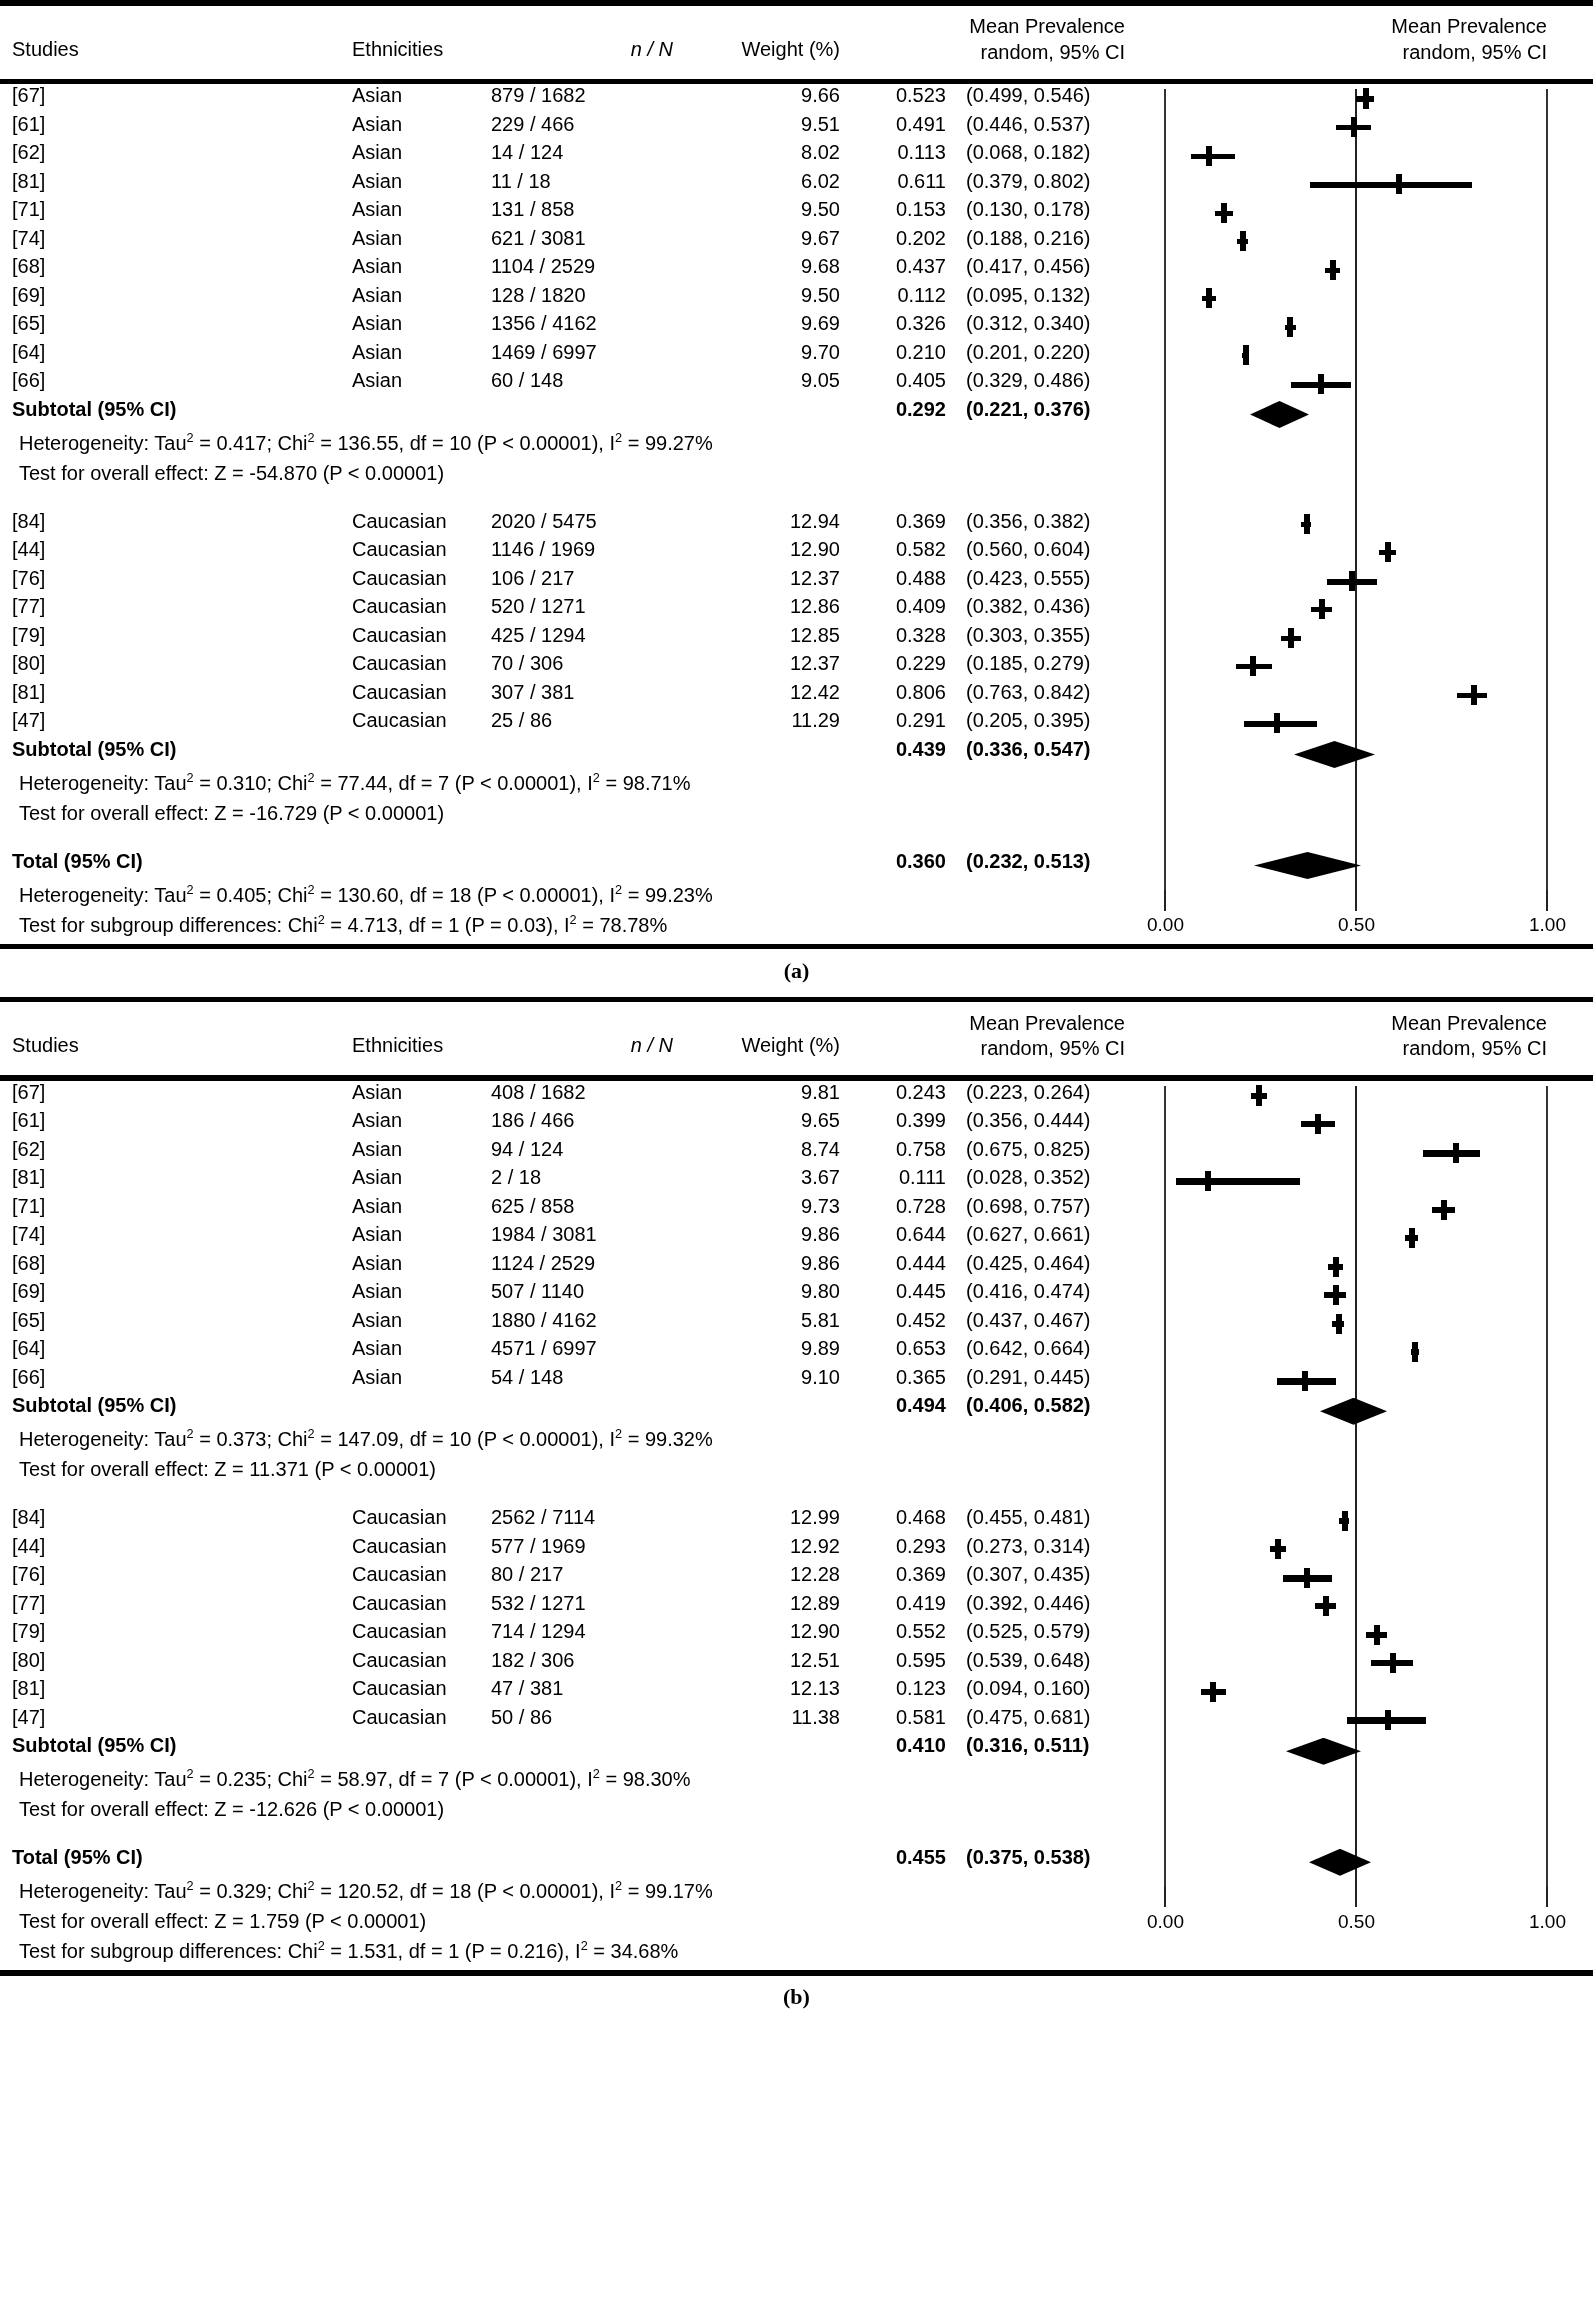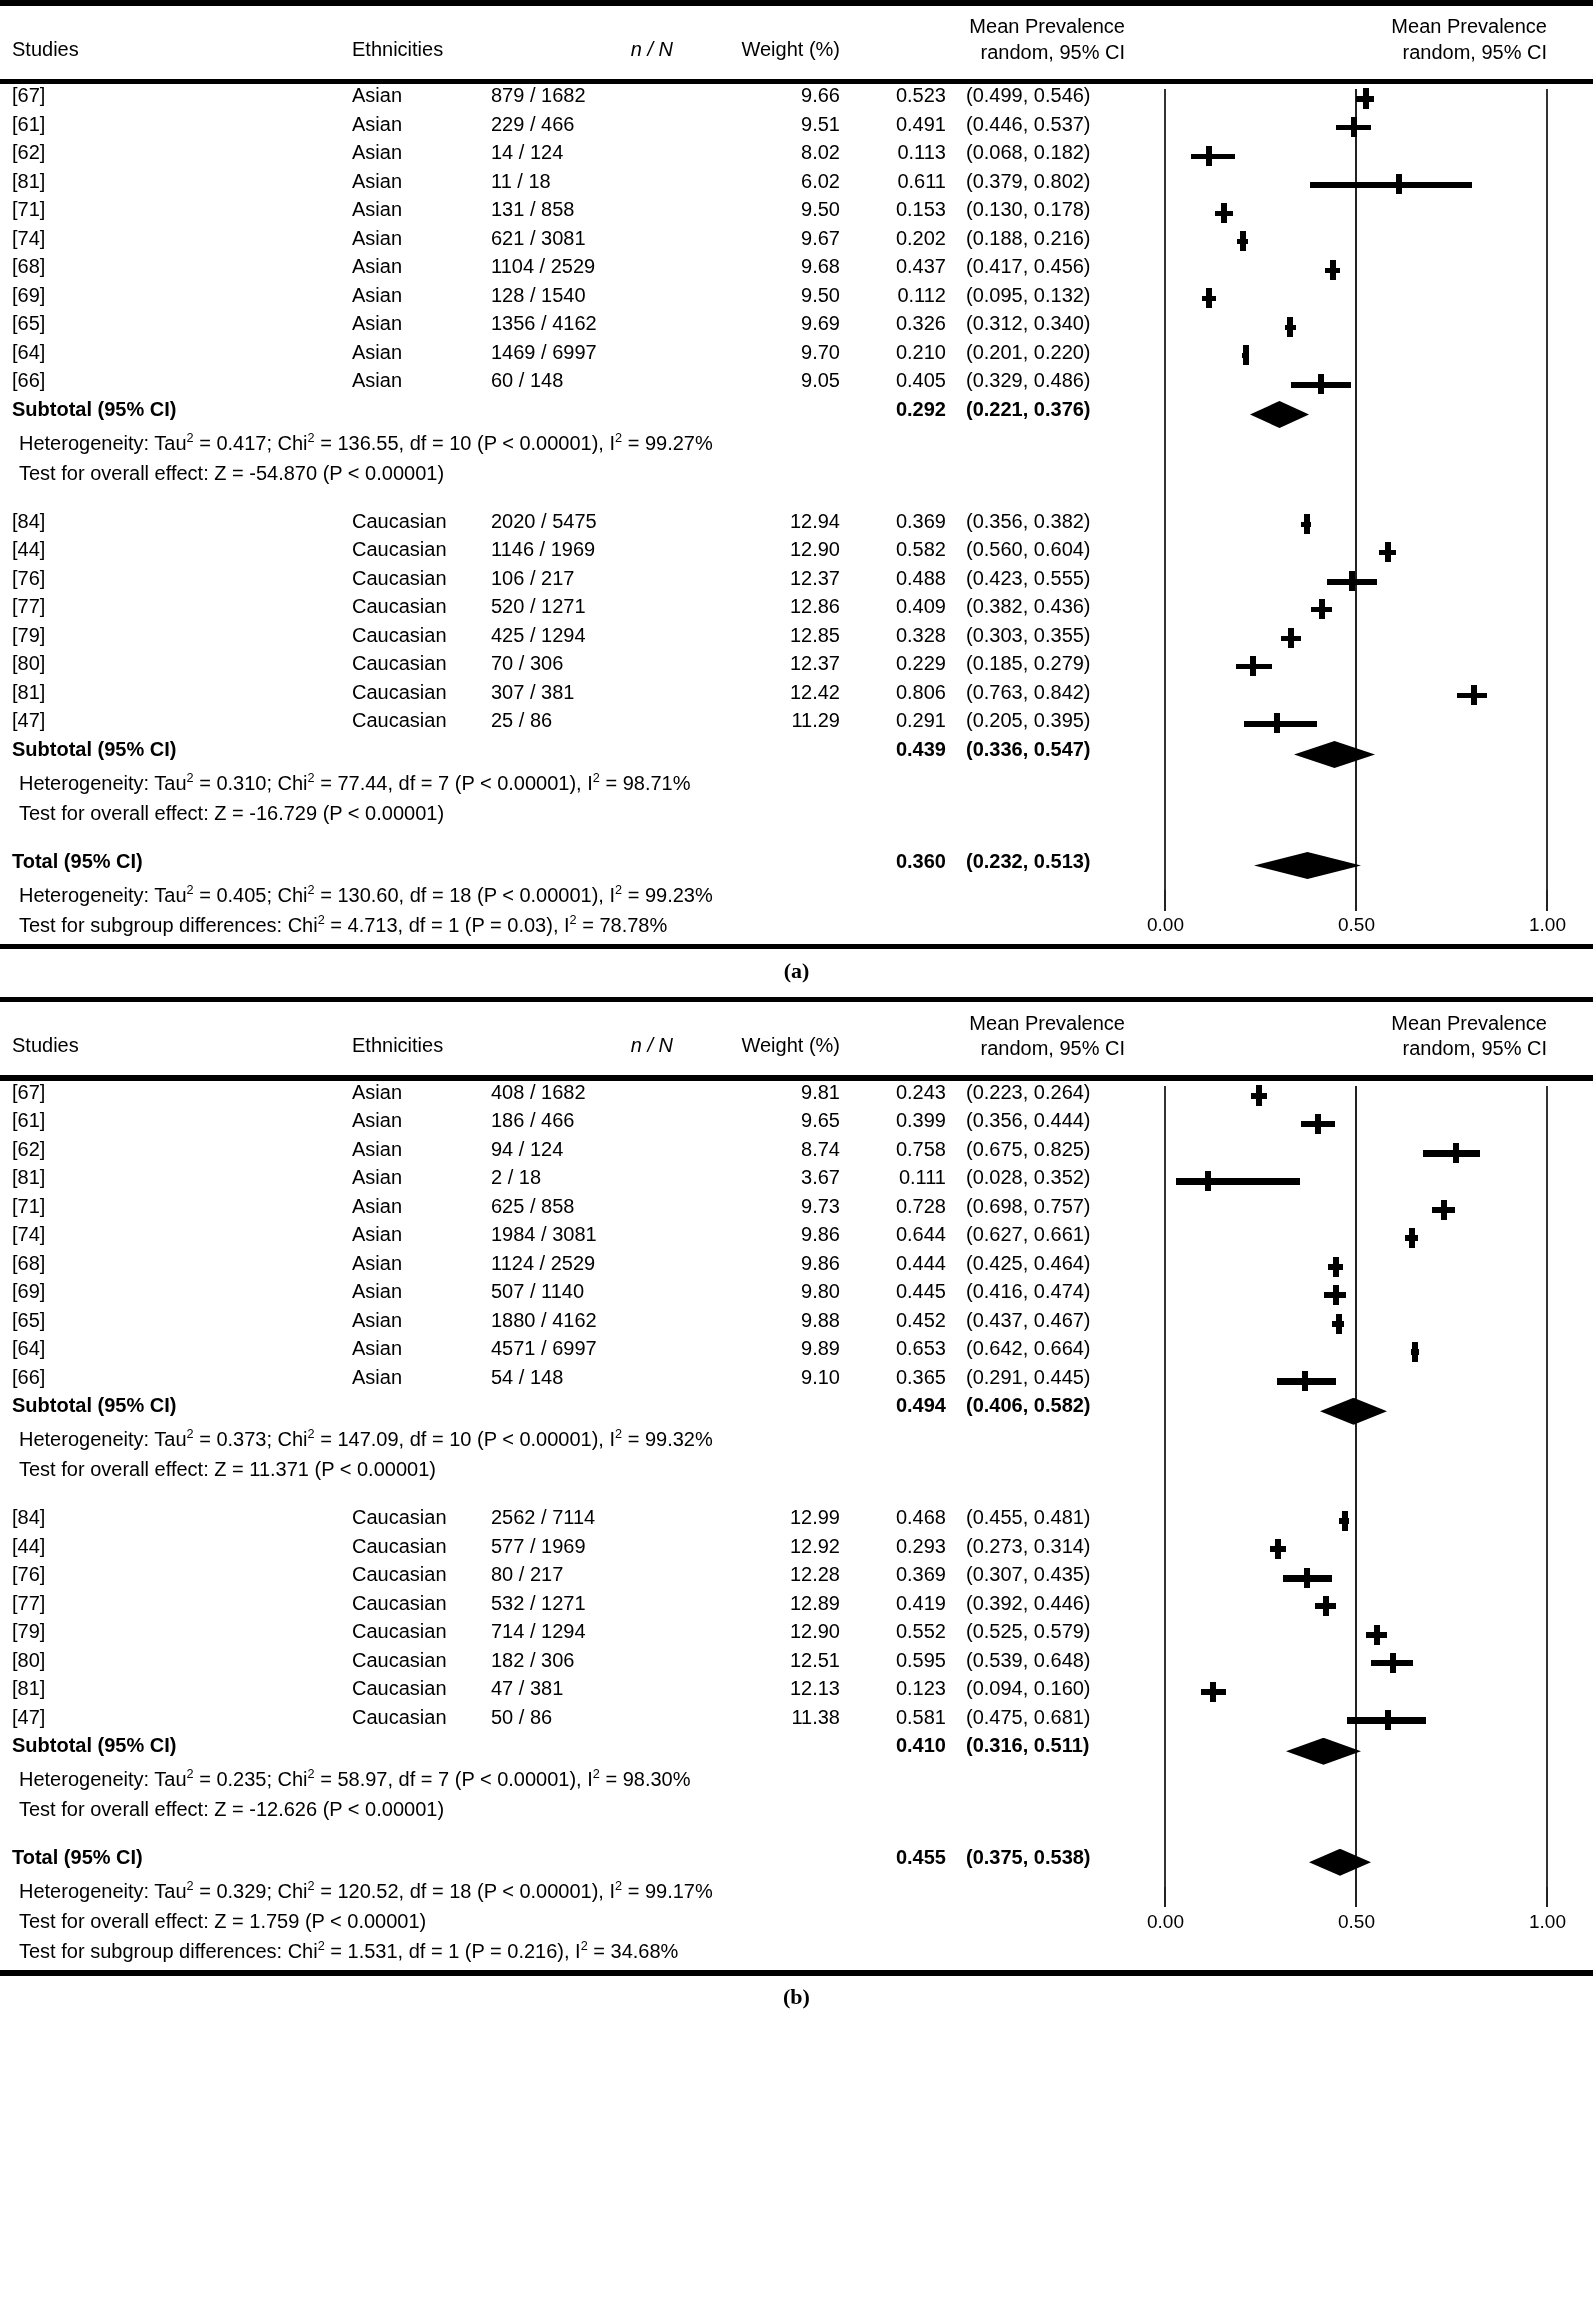--- a/index.html
+++ b/index.html
@@ -137,21 +137,21 @@
         <div class="c c-study">[68]</div>
         <div class="c c-eth">Asian</div>
         <div class="c c-nn">1104 / 2529</div>
         <div class="c c-wt">9.68</div>
         <div class="c c-mean">0.437</div>
         <div class="c c-ci">(0.417, 0.456)</div>
       </div>
       <div class="row">
         <div class="c c-study">[69]</div>
         <div class="c c-eth">Asian</div>
-        <div class="c c-nn">128 / 1540</div>
+        <div class="c c-nn">128 / 1820</div>
         <div class="c c-wt">9.50</div>
         <div class="c c-mean">0.112</div>
         <div class="c c-ci">(0.095, 0.132)</div>
       </div>
       <div class="row">
         <div class="c c-study">[65]</div>
         <div class="c c-eth">Asian</div>
         <div class="c c-nn">1356 / 4162</div>
         <div class="c c-wt">9.69</div>
         <div class="c c-mean">0.326</div>
@@ -452,21 +452,21 @@
         <div class="c c-eth">Asian</div>
         <div class="c c-nn">507 / 1140</div>
         <div class="c c-wt">9.80</div>
         <div class="c c-mean">0.445</div>
         <div class="c c-ci">(0.416, 0.474)</div>
       </div>
       <div class="row">
         <div class="c c-study">[65]</div>
         <div class="c c-eth">Asian</div>
         <div class="c c-nn">1880 / 4162</div>
-        <div class="c c-wt">9.88</div>
+        <div class="c c-wt">5.81</div>
         <div class="c c-mean">0.452</div>
         <div class="c c-ci">(0.437, 0.467)</div>
       </div>
       <div class="row">
         <div class="c c-study">[64]</div>
         <div class="c c-eth">Asian</div>
         <div class="c c-nn">4571 / 6997</div>
         <div class="c c-wt">9.89</div>
         <div class="c c-mean">0.653</div>
         <div class="c c-ci">(0.642, 0.664)</div>

